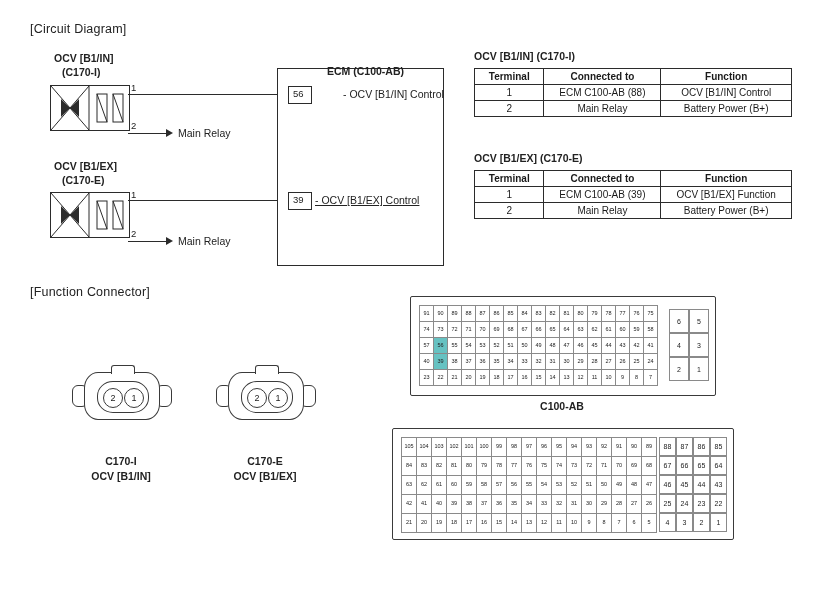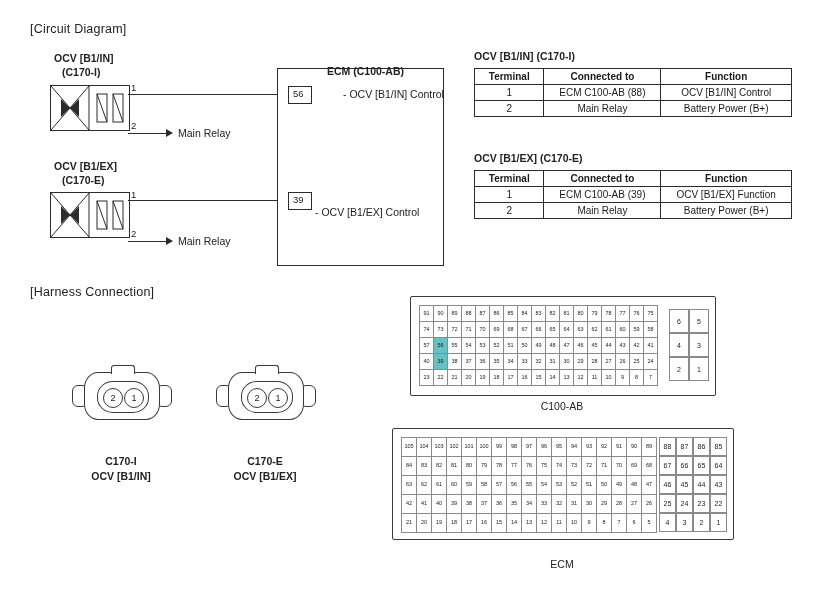--- a/index.html
+++ b/index.html
@@ -32,29 +32,29 @@
   .conn-inner{position:absolute;width:50px;height:30px;border:1.3px solid #3a3a3a;border-radius:16px/15px;background:#fff;left:12px;top:8px;}
   .conn-hole{position:absolute;width:18px;height:18px;border:1.2px solid #3a3a3a;border-radius:50%;top:6px;font-size:9px;text-align:center;line-height:18px;color:#222;}
   .conn-tab{position:absolute;width:22px;height:8px;border:1.4px solid #3a3a3a;border-bottom:none;background:#fff;left:26px;top:-8px;border-radius:3px 3px 0 0;}
   .conn-lbl{position:absolute;font-size:10.5px;font-weight:bold;text-align:center;color:#222;white-space:nowrap;}
 
   
   .grid-wrap{position:absolute;border:1px solid #3a3a3a;background:#fff;border-radius:2px;}
   .cell{position:absolute;border:1px solid #8a8a8a;background:#fff;font-size:5.5px;line-height:1;text-align:center;color:#222;display:flex;align-items:center;justify-content:center;}
   .cell.hl{background:#66c2c2;}
   .cell.big{font-size:7px;}
-  .grid-lbl{position:absolute;font-size:10.5px;font-weight:normal;text-align:center;width:100%;color:#222;}
+  .grid-lbl{position:absolute;font-size:10.5px;font-weight:bold;text-align:center;width:100%;color:#222;}
 </style>
 </head>
 <body>
 
 <div id="page">
 
   <div class="sec-title" style="left:30px;top:22px;">[Circuit Diagram]</div>
-  <div class="sec-title" style="left:30px;top:285px;">[Harness Connection]</div>
+  <div class="sec-title" style="left:30px;top:285px;">[Function Connector]</div>
 
   <div class="lbl bold" style="left:54px;top:52px;">OCV [B1/IN]</div>
   <div class="lbl bold" style="left:62px;top:66px;">(C170-I)</div>
 
   <div class="valve" style="left:50px;top:85px;">
     <svg width="78" height="44" viewBox="0 0 78 44" style="position:absolute;left:0;top:0;">
       <line x1="38" y1="0" x2="38" y2="44" stroke="#2b2b2b" stroke-width="1"></line>
 
       <line x1="0" y1="0" x2="38" y2="44" stroke="#2b2b2b" stroke-width="1"></line>
       <line x1="0" y1="44" x2="38" y2="0" stroke="#2b2b2b" stroke-width="1"></line>
@@ -99,21 +99,21 @@
 
   <div class="box" style="left:277px;top:68px;width:165px;height:196px;"></div>
   <div class="lbl bold" style="left:327px;top:53px;margin-top:12px;">ECM (C100-AB)</div>
 
   <div class="box" style="left:288px;top:86px;width:22px;height:16px;"></div>
   <div class="lbl" style="left:293px;top:88px;font-size:9.5px;">56</div>
   <div class="lbl" style="left:315px;top:88px;margin-left:28px;">- OCV [B1/IN] Control</div>
 
   <div class="box" style="left:288px;top:192px;width:22px;height:16px;"></div>
   <div class="lbl" style="left:293px;top:194px;font-size:9.5px;">39</div>
-  <div class="lbl" style="left:315px;top:206px;">- OCV [B1/EX] Control</div>
+  <div class="lbl" style="left:315px;top:194px;text-decoration:underline;">- OCV [B1/EX] Control</div>
 
   <div class="tbl-cap" style="left:474px;top:50px;">OCV [B1/IN] (C170-I)</div>
   <table class="tbl" style="left:474px;top:68px;width:318px;">
     <thead>
       <tr>
         <th style="width:64px;">Terminal</th>
         <th style="width:118px;">Connected to</th>
         <th style="width:136px;">Function</th>
       </tr>
     </thead>
@@ -377,15 +377,14 @@
       <div class="cell big" style="left: 317px; top: 46px; width: 15px; height: 17px;">43</div>
       <div class="cell big" style="left: 266px; top: 65px; width: 15px; height: 17px;">25</div>
       <div class="cell big" style="left: 283px; top: 65px; width: 15px; height: 17px;">24</div>
       <div class="cell big" style="left: 300px; top: 65px; width: 15px; height: 17px;">23</div>
       <div class="cell big" style="left: 317px; top: 65px; width: 15px; height: 17px;">22</div>
       <div class="cell big" style="left: 266px; top: 84px; width: 15px; height: 17px;">4</div>
       <div class="cell big" style="left: 283px; top: 84px; width: 15px; height: 17px;">3</div>
       <div class="cell big" style="left: 300px; top: 84px; width: 15px; height: 17px;">2</div>
       <div class="cell big" style="left: 317px; top: 84px; width: 15px; height: 17px;">1</div>
     </div>
-  <div class="grid-lbl" style="left:392px;top:558px;width:340px;">ECM</div>
 
 </div>
 
 </body></html>

